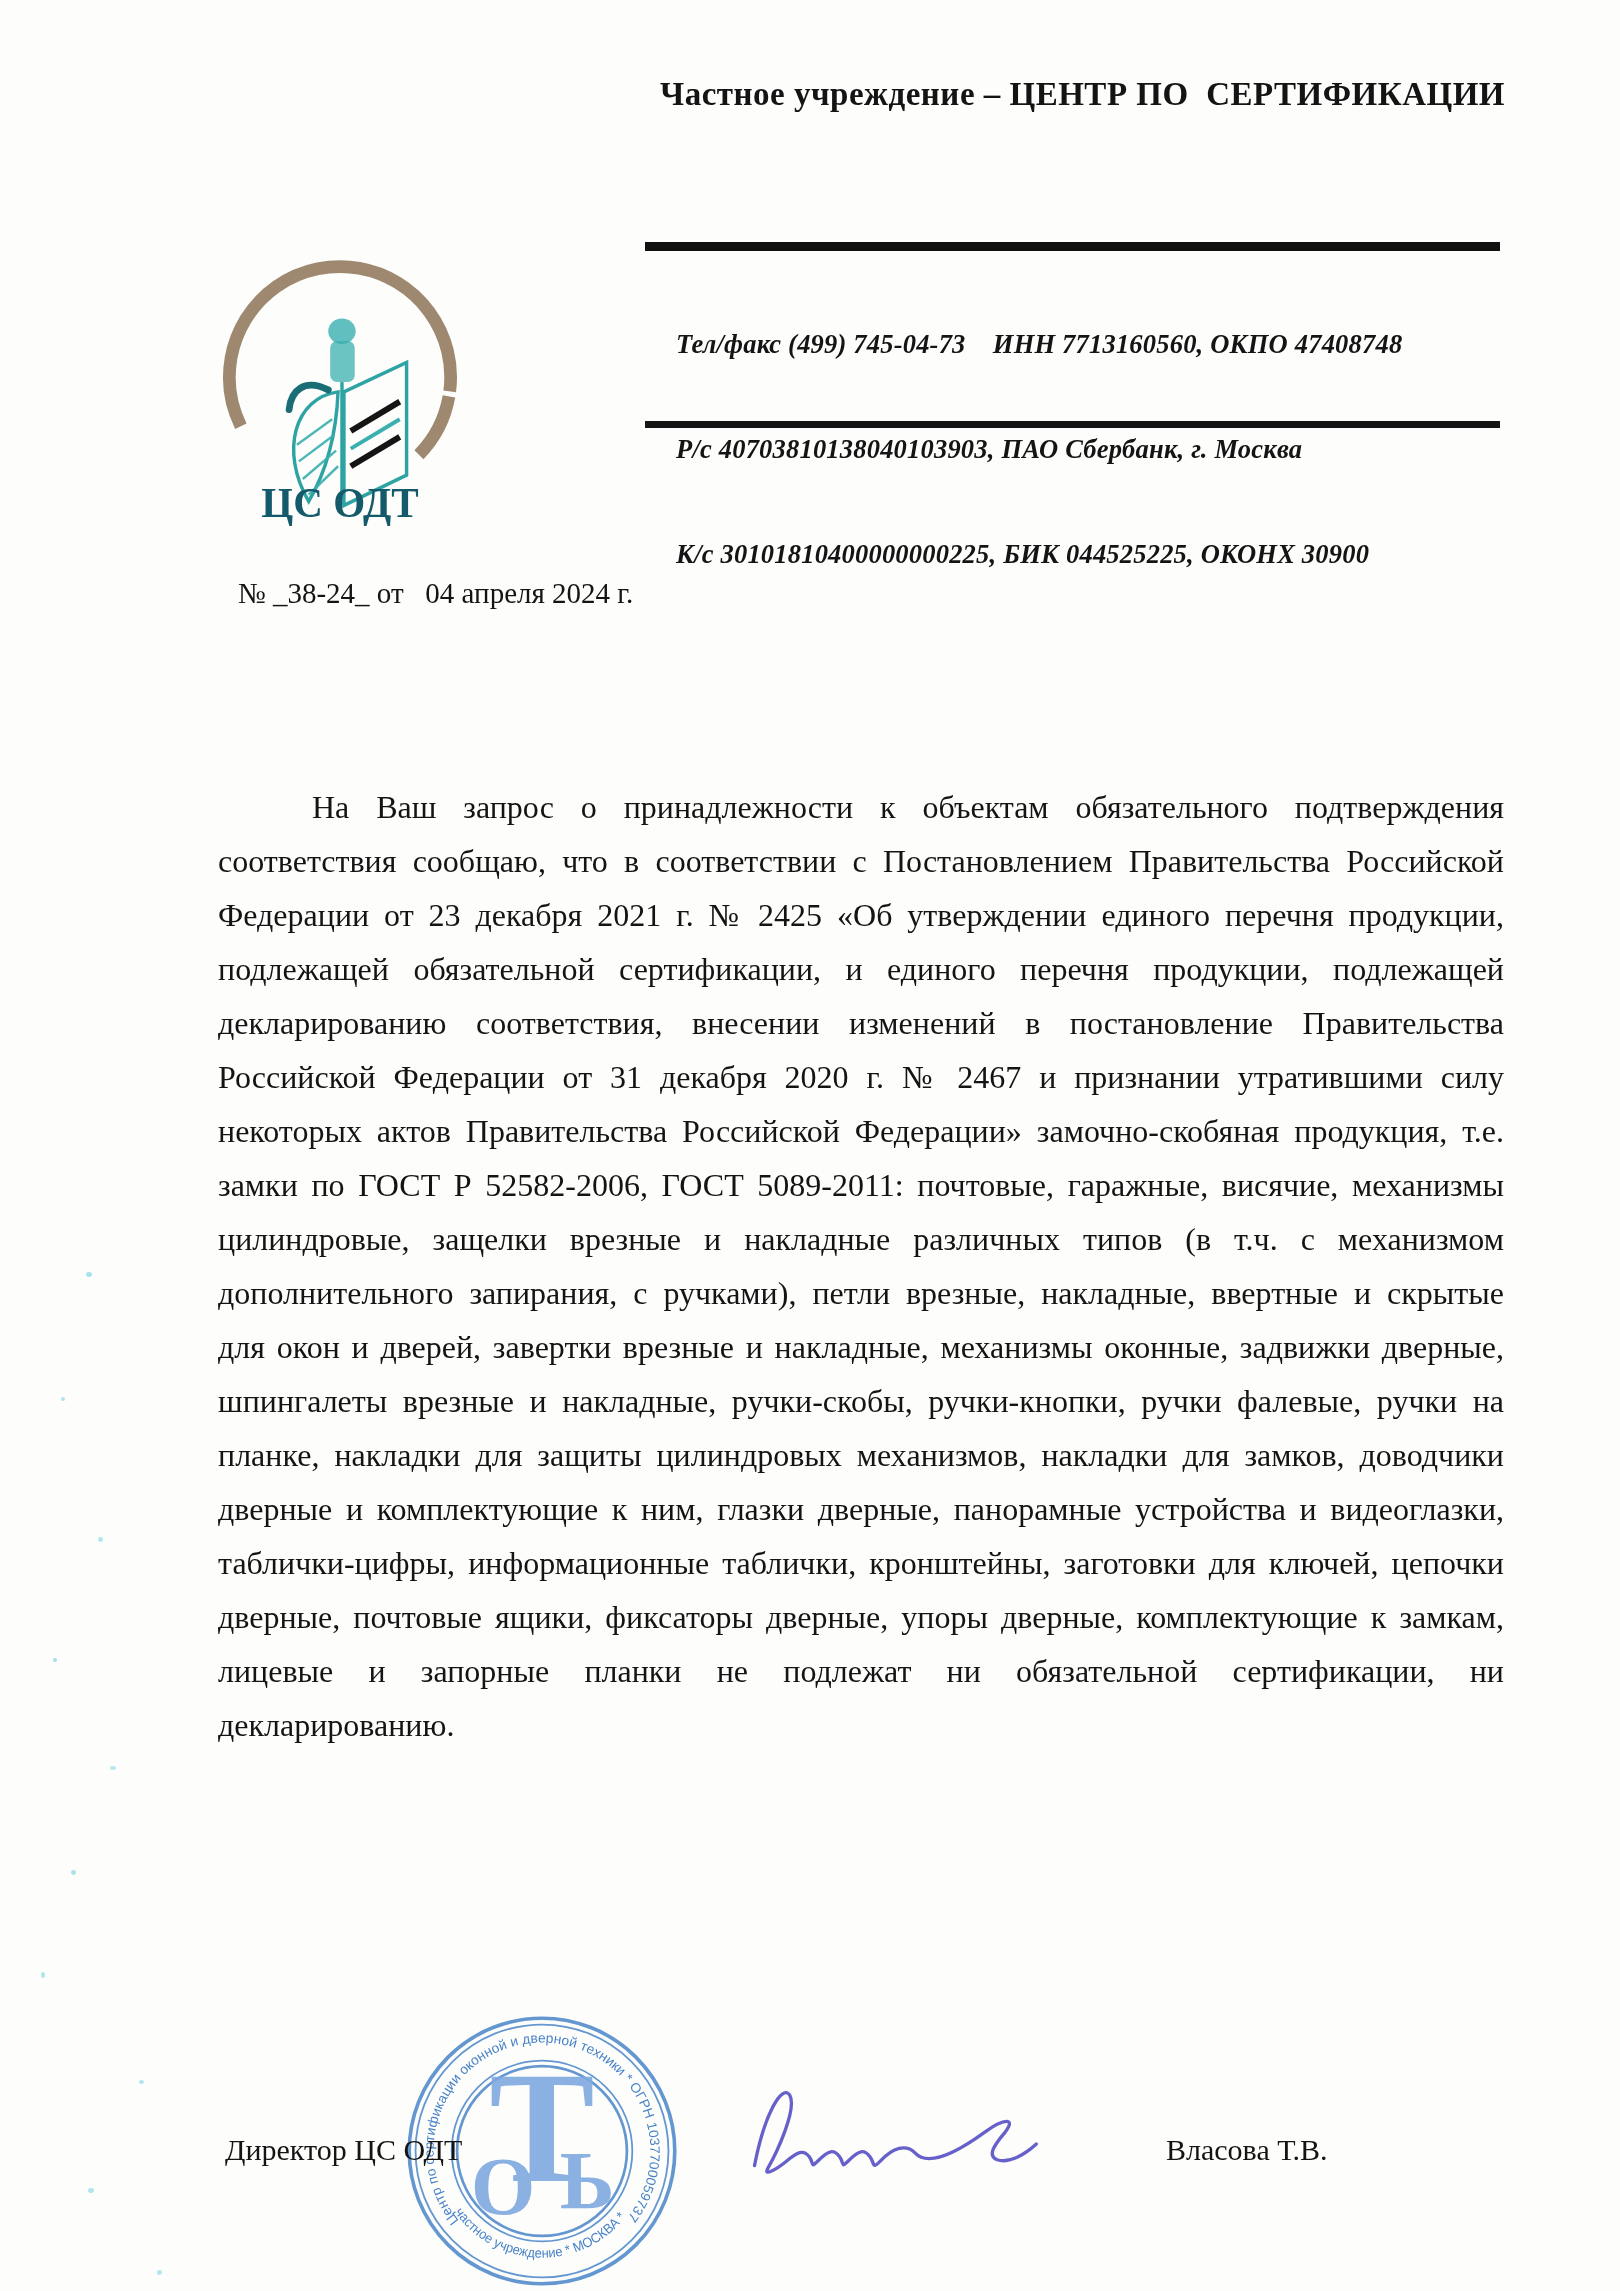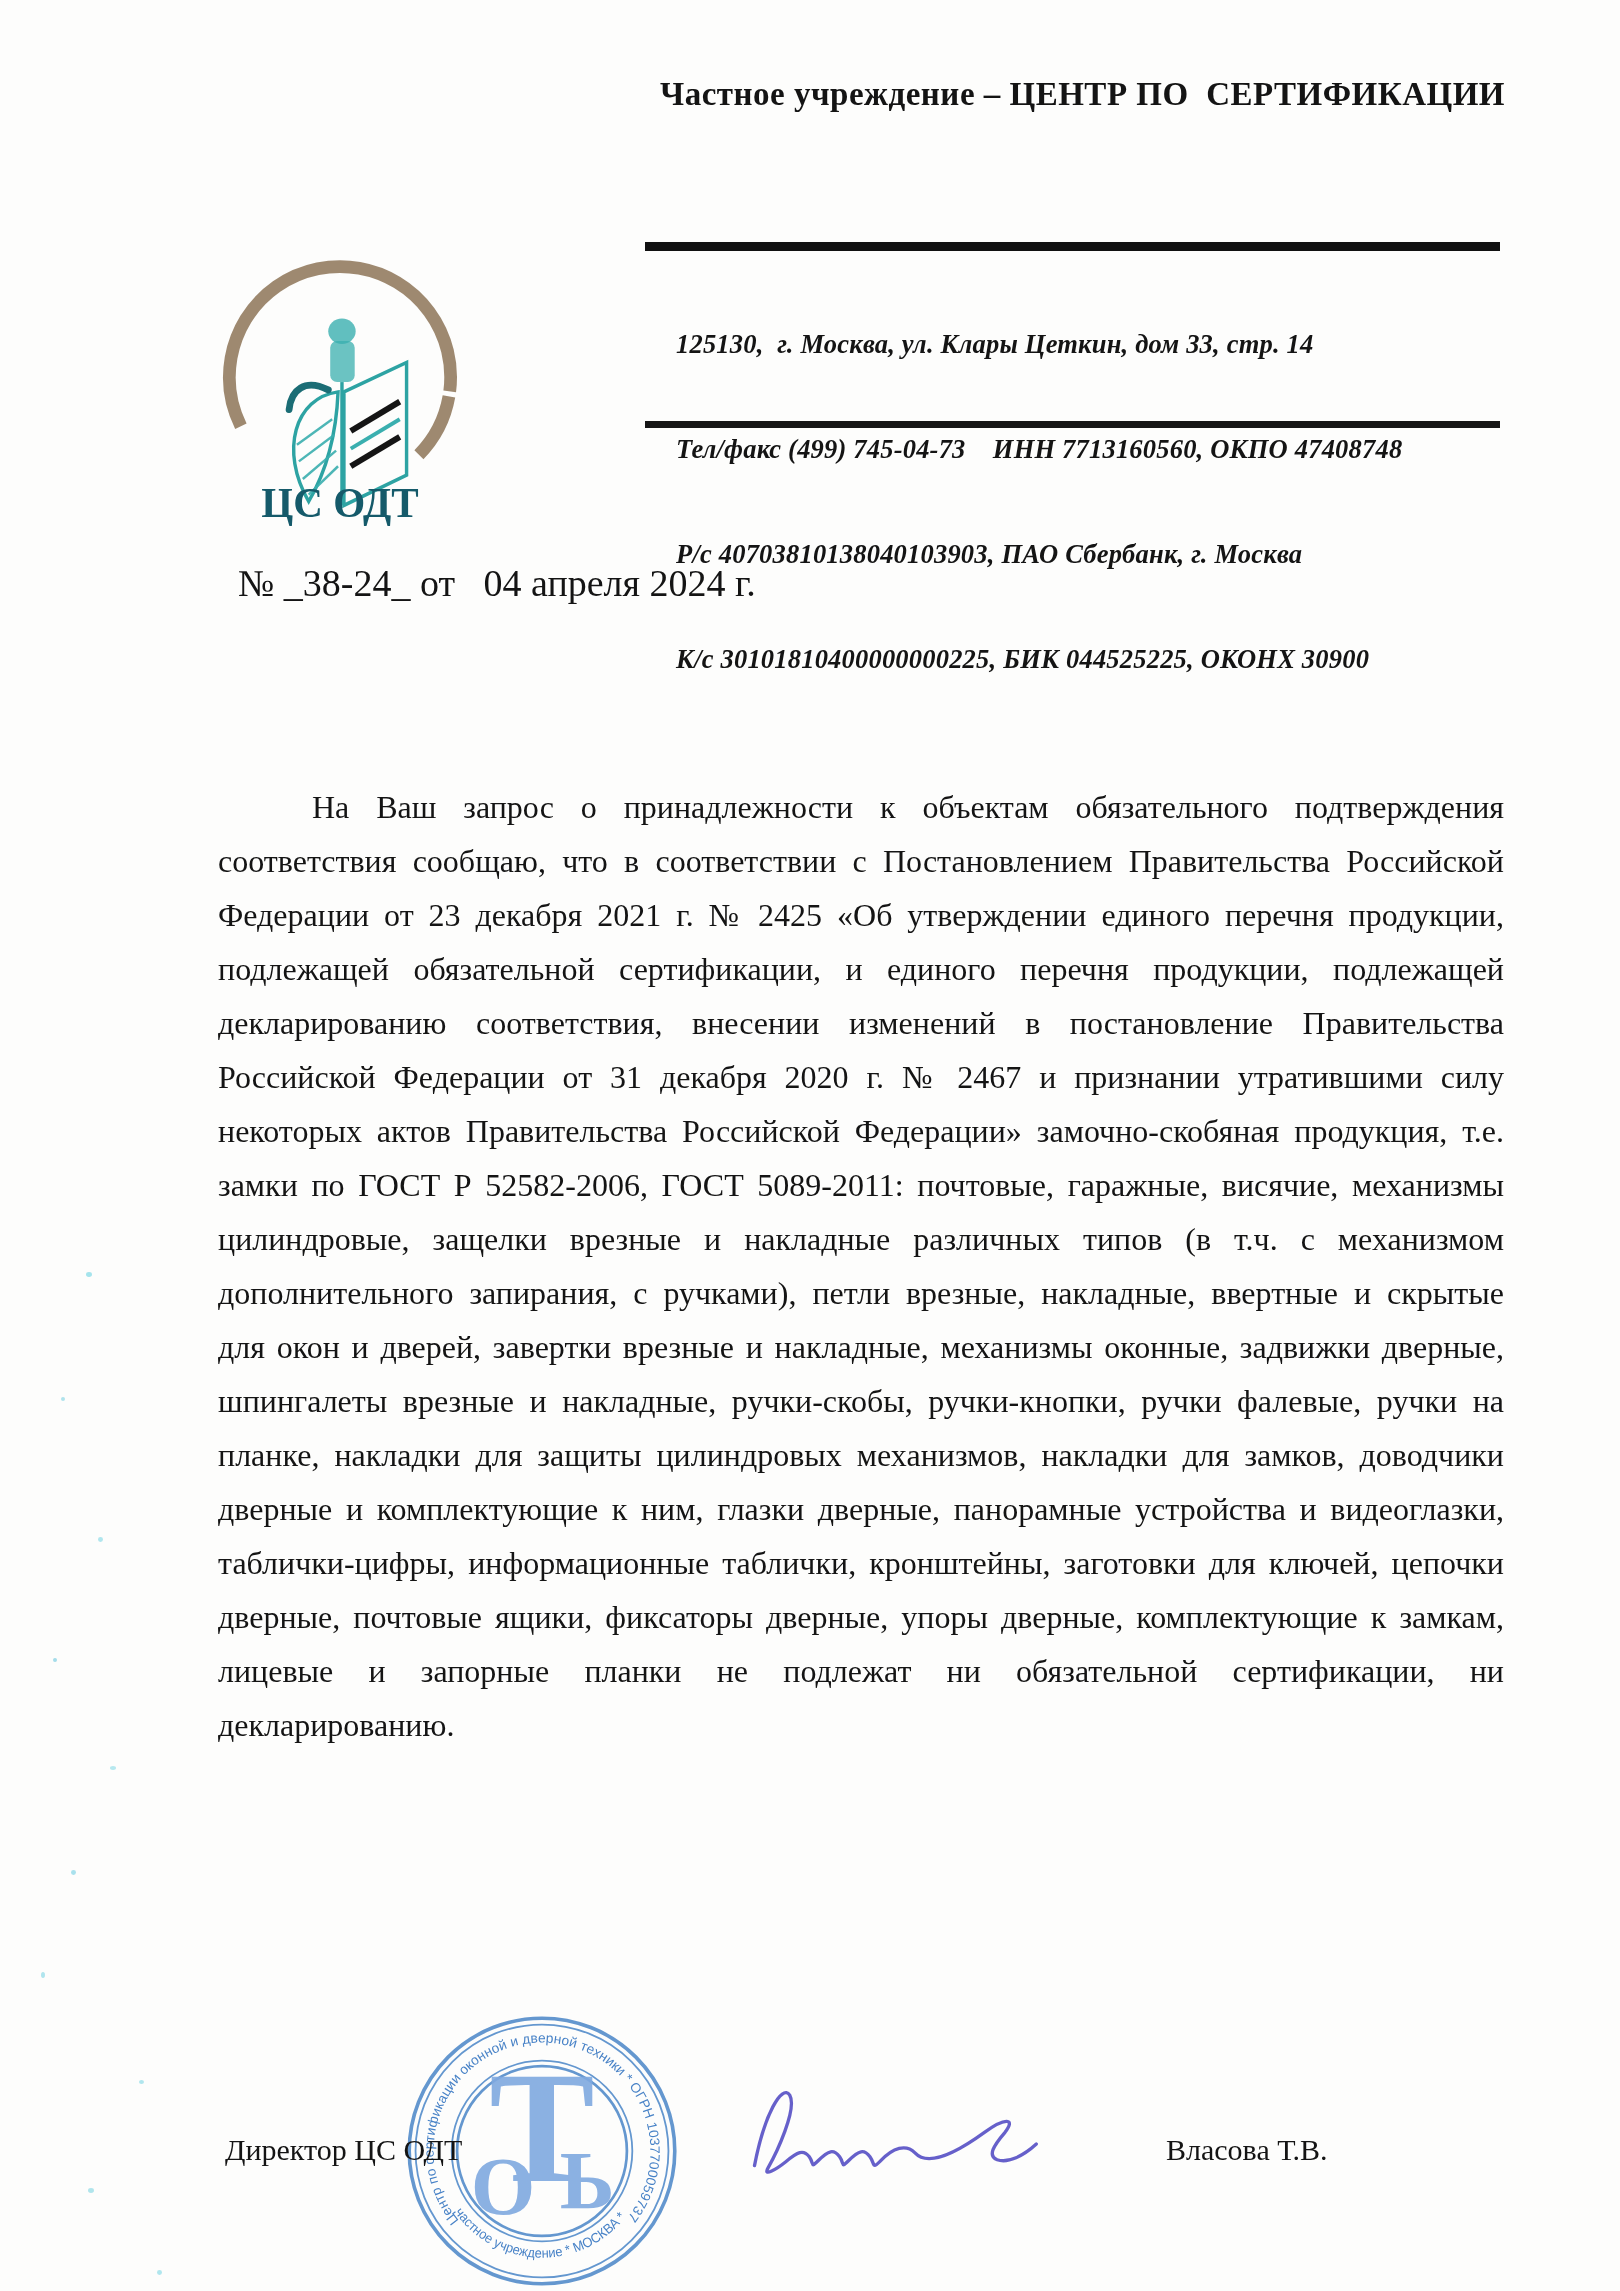--- a/index.html
+++ b/index.html
@@ -61,22 +61,22 @@
     font-size: 26.5px;
     line-height: 35px;
     white-space: pre;
     letter-spacing: 0.2px;
   }
   
   .logo { position: absolute; left: 201px; top: 243px; }
   
   .ref-line {
     position: absolute;
-    left: 238px; top: 561px;
-    font-size: 38px;
+    left: 238px; top: 577px;
+    font-size: 29px;
     white-space: pre;
   }
   
   .addressee {
     position: absolute;
     right: 192px; top: 619px;
     text-align: right;
     font-weight: bold;
     font-size: 30px;
     line-height: 37px;
@@ -116,21 +116,20 @@
 
 <div class="page">
 
   <div class="header-block">
     <div class="org-line1">Частное учреждение – ЦЕНТР ПО  СЕРТИФИКАЦИИ</div>
   </div>
 
   <div class="bar1"></div>
 
   <div class="address-block">
-    <div>125130,  г. Москва, ул. Клары Цеткин, дом 33, стр. 14</div>
     <div>Тел/факс (499) 745-04-73    ИНН 7713160560, ОКПО 47408748</div>
     <div>Р/с 40703810138040103903, ПАО Сбербанк, г. Москва</div>
     <div>К/с 30101810400000000225, БИК 044525225, ОКОНХ 30900</div>
   </div>
 
   <div class="bar2"></div>
 
   <svg class="logo" width="279" height="284" viewBox="0 0 285 290">
     <circle cx="142" cy="137" r="113" fill="none" stroke="#8d7457" stroke-width="13" stroke-dasharray="68 215 421" transform="rotate(10 142 137)" opacity="0.85"></circle>
 

